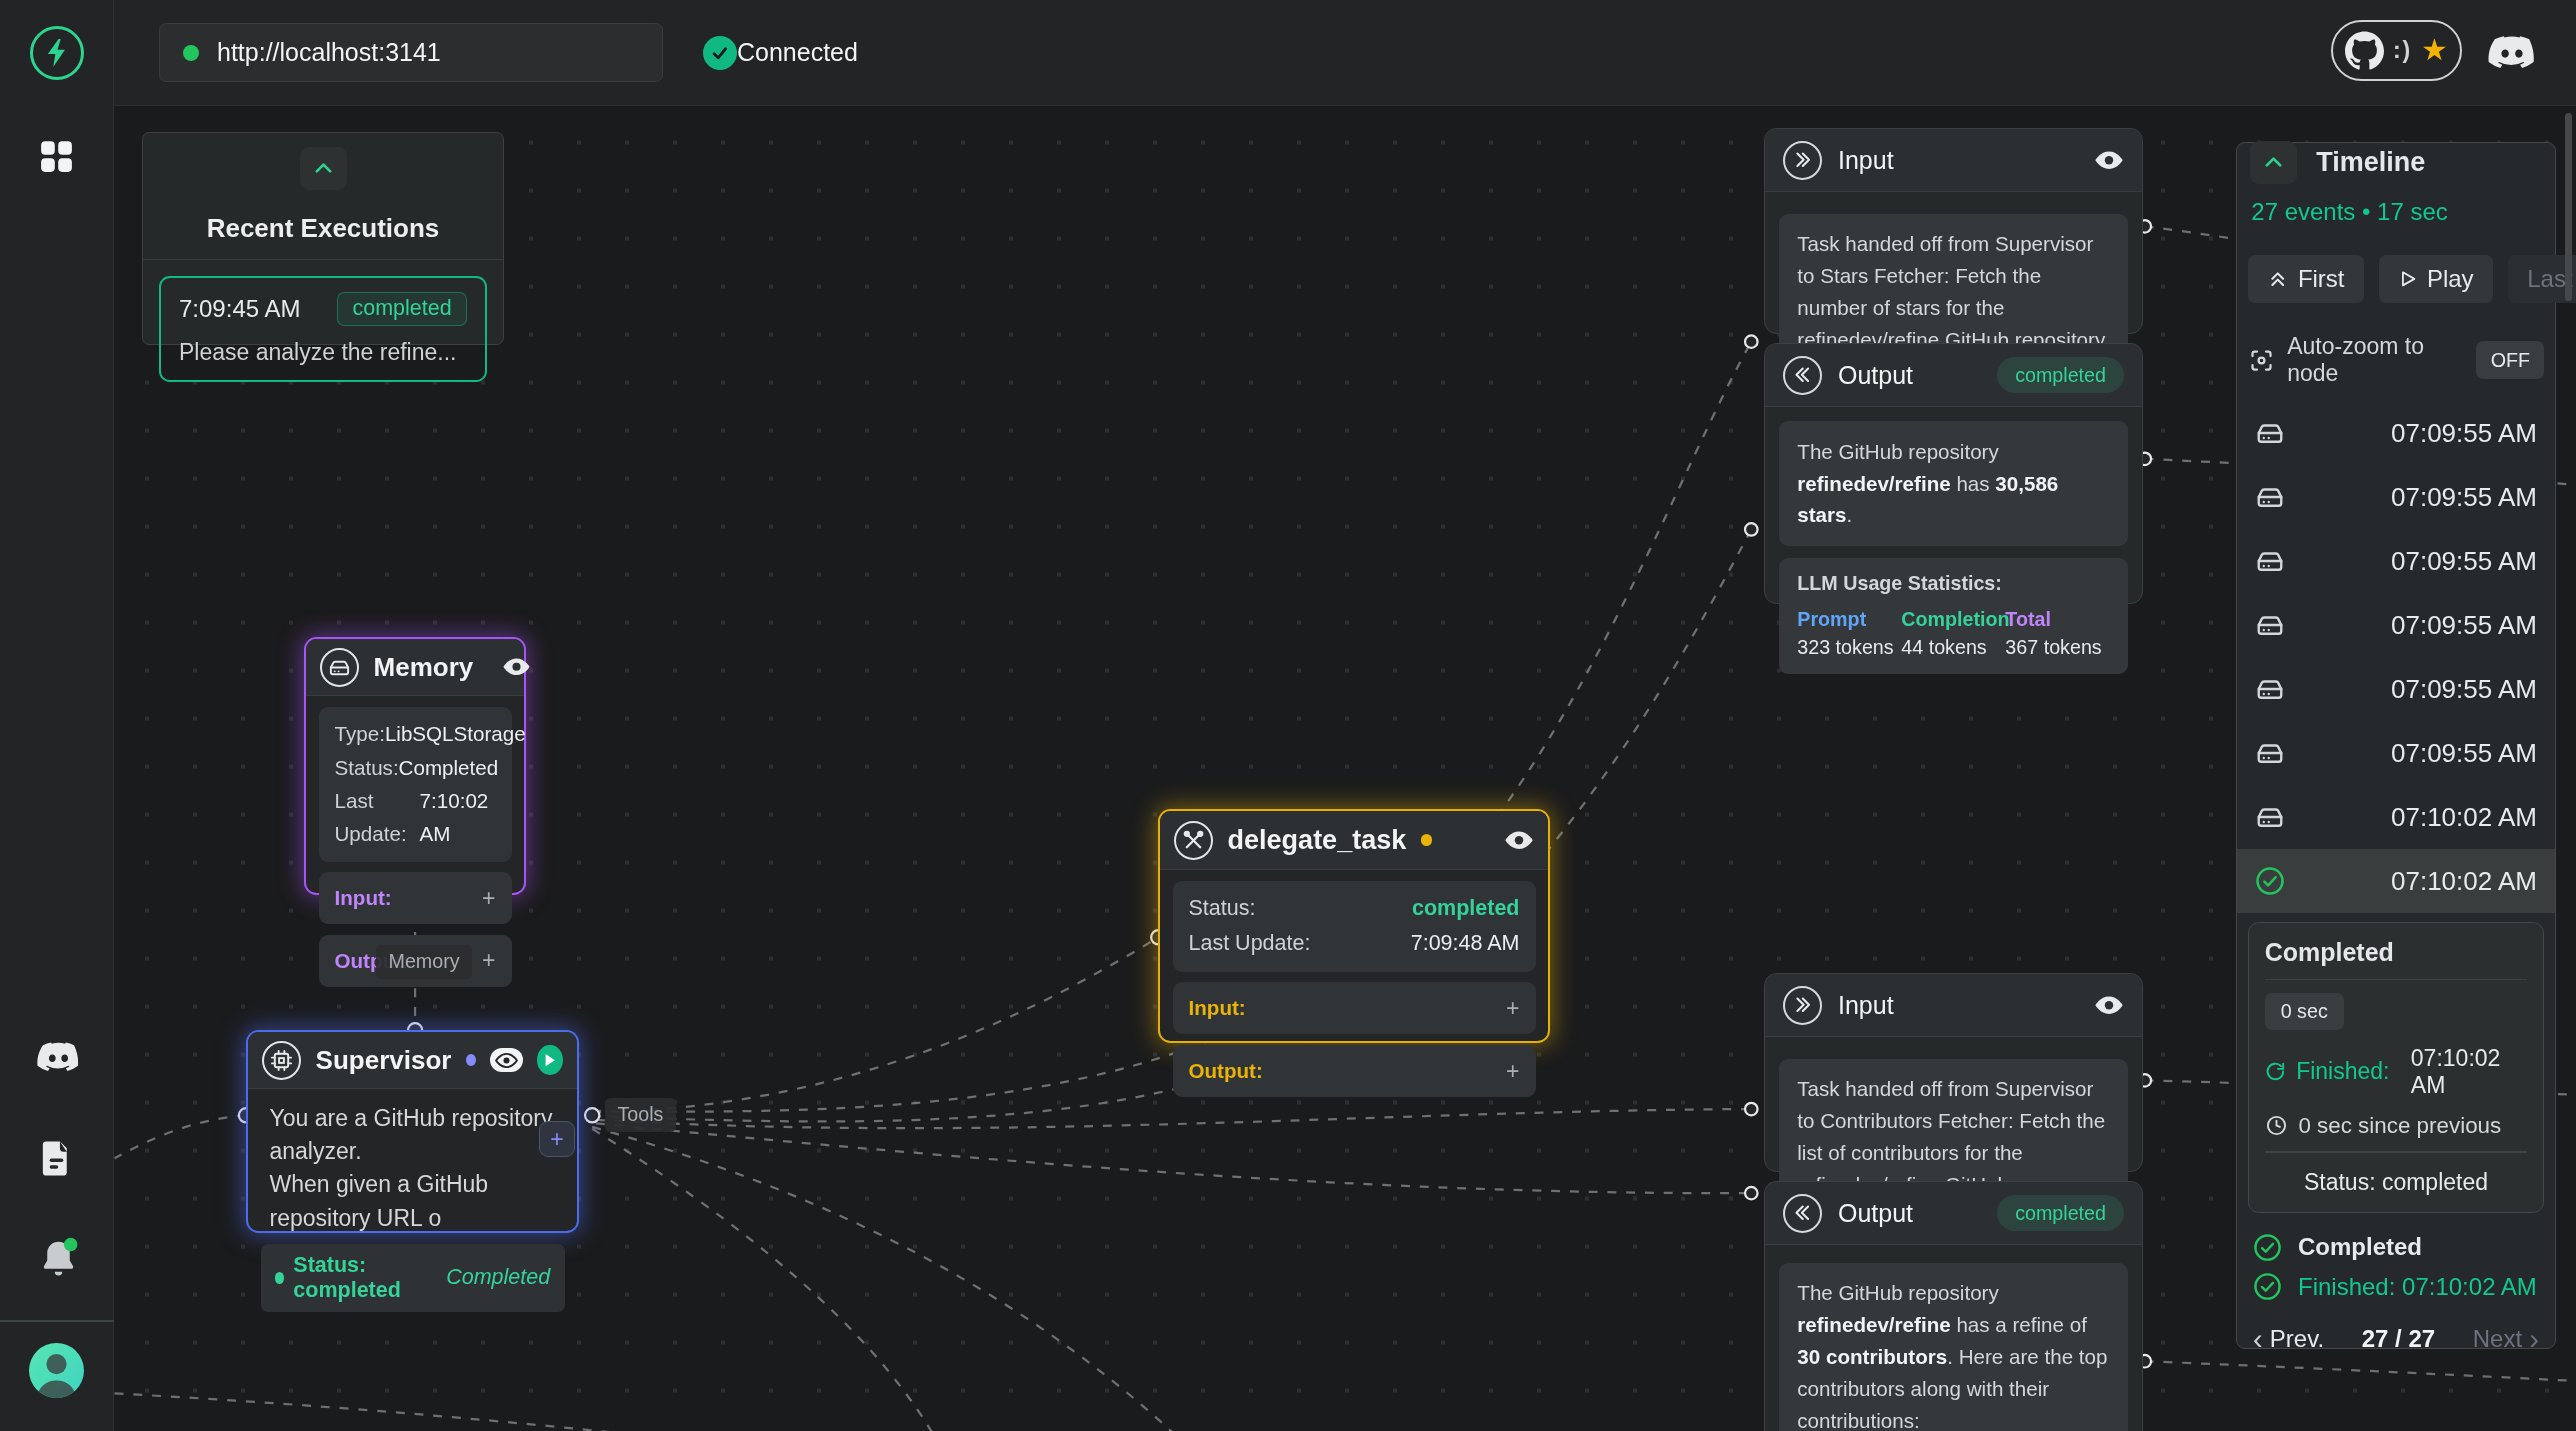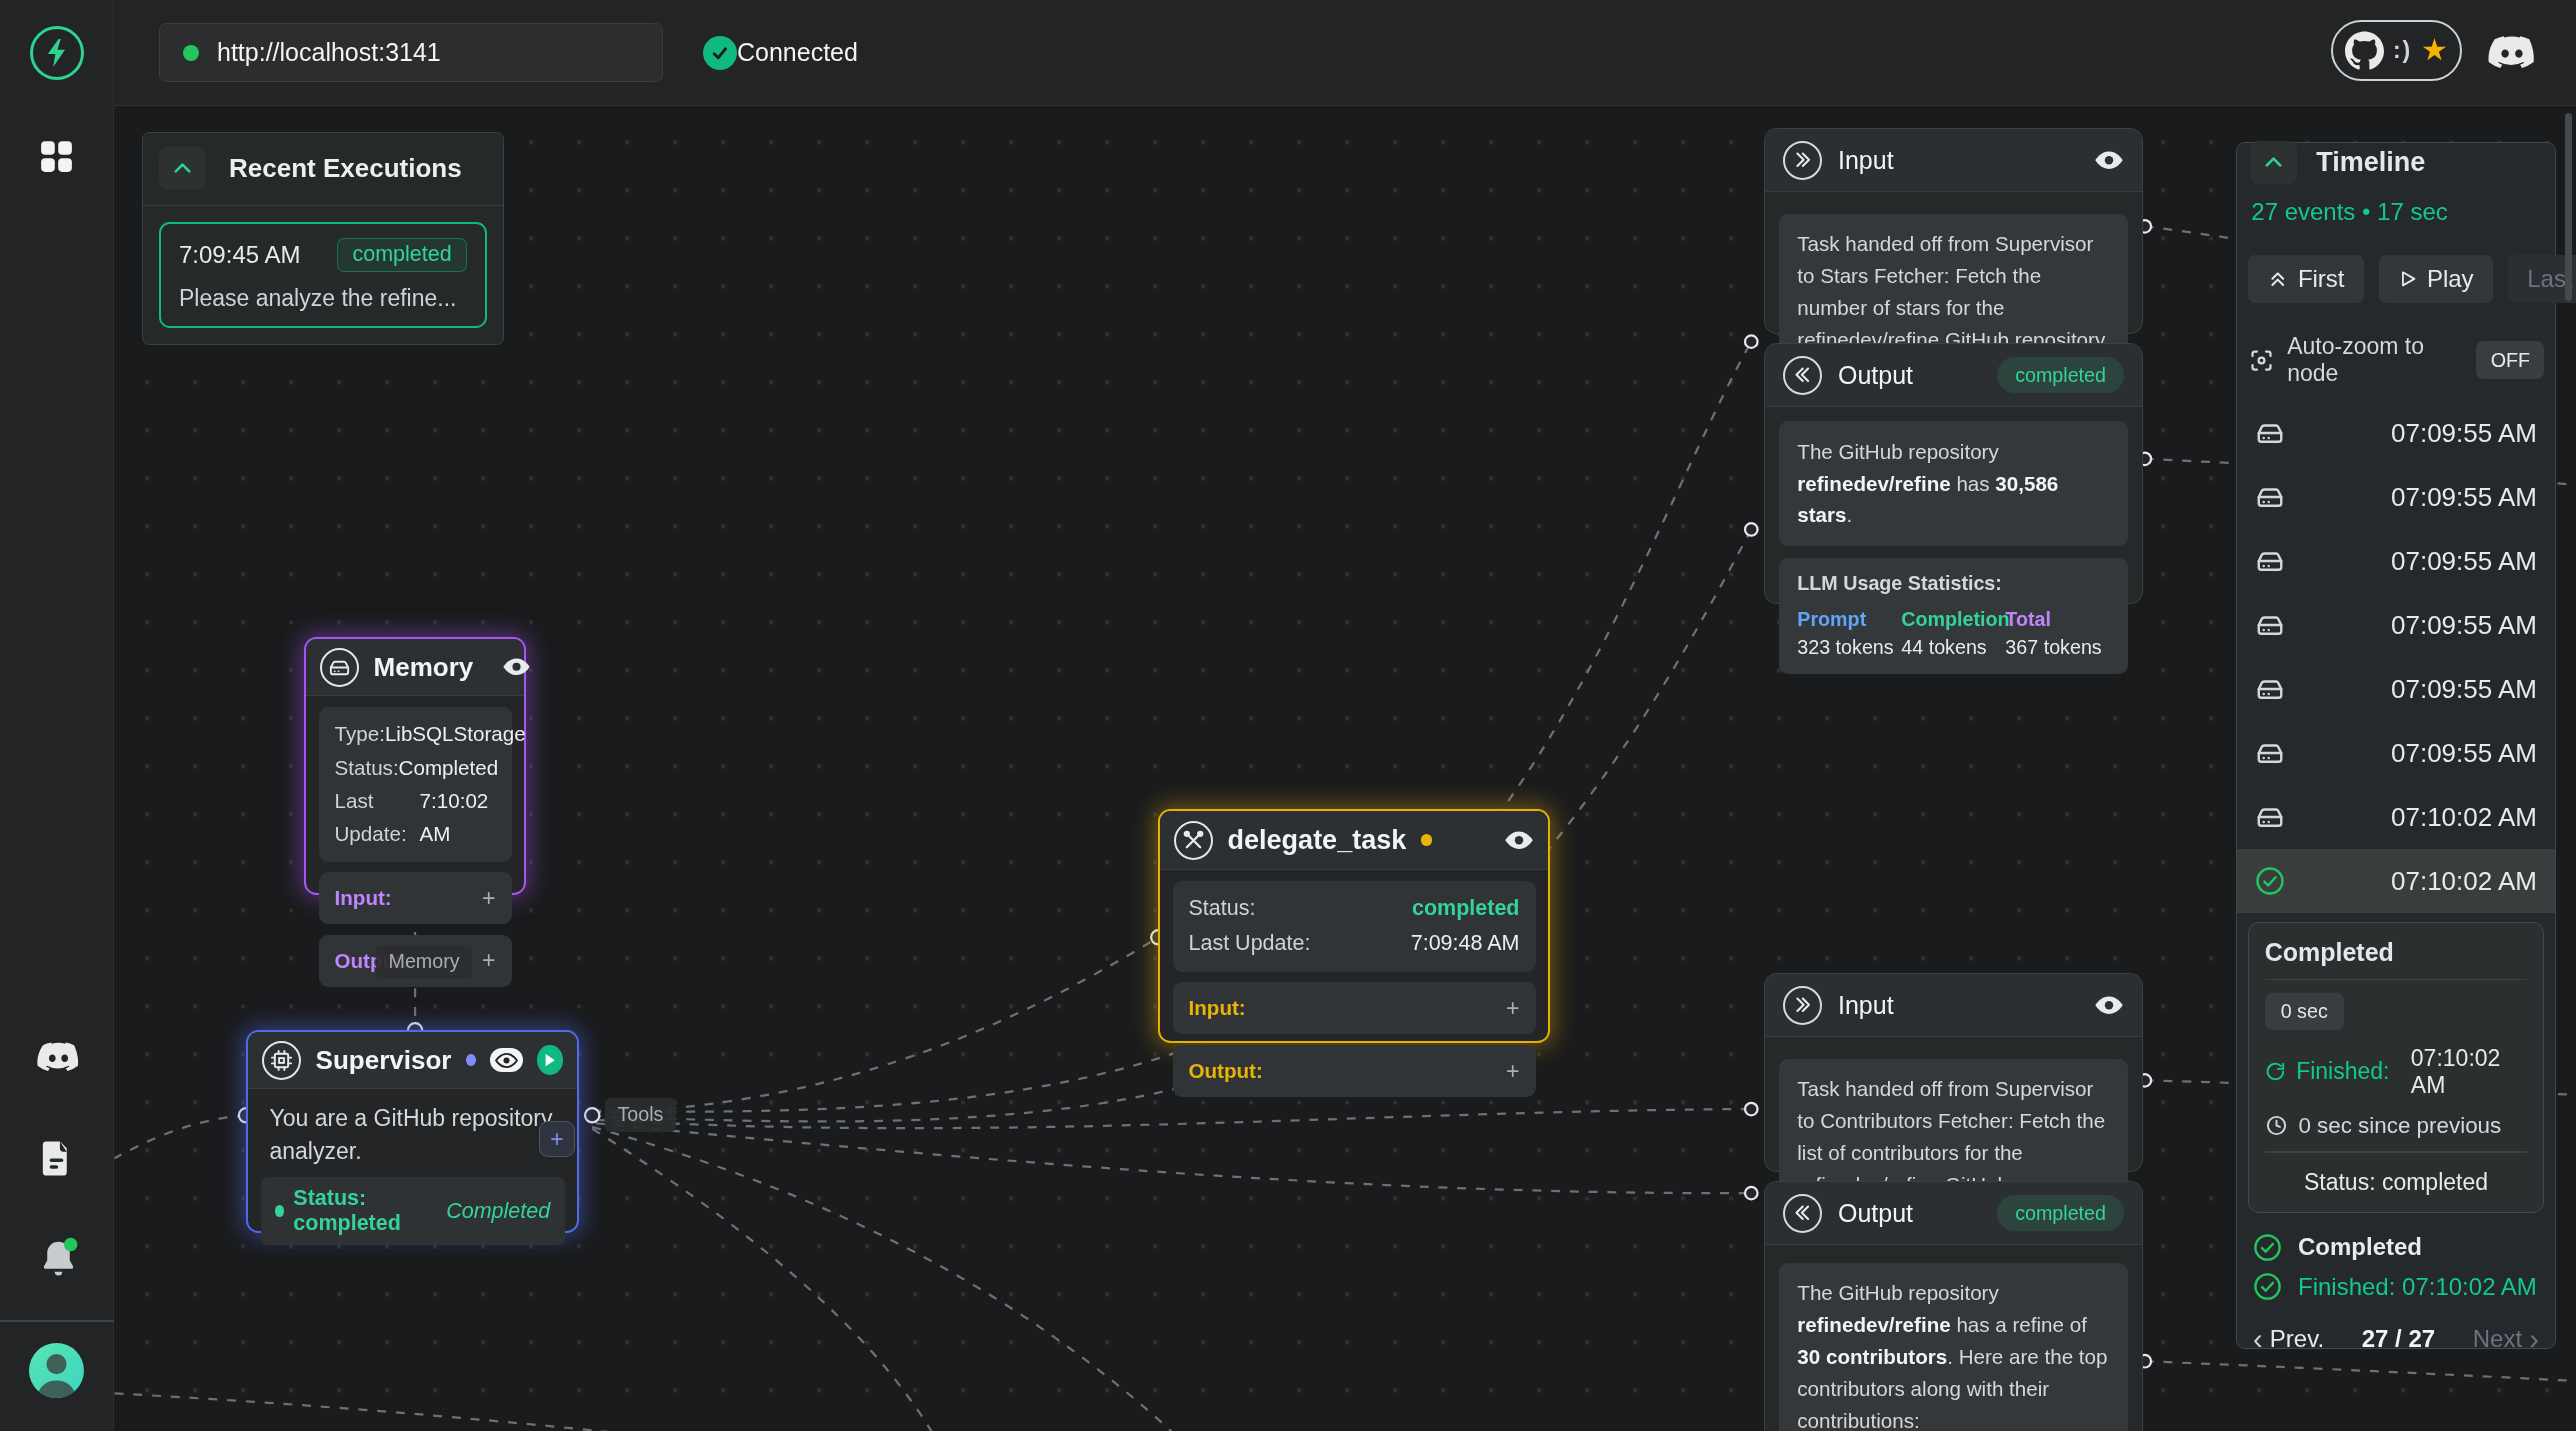--- a/index.html
+++ b/index.html
@@ -36,21 +36,21 @@
   .panel { background:#26292a; border:1.3px solid #3e4143; border-radius:9px; z-index:10; }
   .phead { display:flex; align-items:center; gap:16px; padding:0 18px; background:#2c2f31; border-bottom:1.3px solid #3a3d3f; border-radius:9px 9px 0 0; }
   .msgcard { background:#35383a; border-radius:9px; color:#d5d8da; font-size:20.6px; line-height:1.55; padding:14.3px 18px; }
   .showmore { color:#3b82f6; font-size:19.7px; text-align:right; }
   .pill-completed { background:rgba(52,211,153,.13); color:#34d399; font-size:19.7px; padding:6.3px 18px; border-radius:18px; }
   .circle-ic { width:39px; height:39px; border:2.2px solid #d7d9da; border-radius:50%; display:flex; align-items:center; justify-content:center; flex:none; }
   .htitle { font-size:25px; font-weight:normal; color:#f3f4f6; }
 
   
   #recent { left:142px; top:132px; width:362px; height:213px; border-radius:7.2px; }
-  #recent .rhead { display:flex; align-items:center; gap:23px; padding:14.3px 16px; border-bottom:1.3px solid #393c3e; }
+  #recent .rhead { display:flex; align-items:center; gap:23px; padding:14.3px 16px; border-bottom:1.3px solid #393c3e;flex-direction:column; }
   .sqbtn { width:47px; height:43px; background:#2e3132; border-radius:9px; display:flex; align-items:center; justify-content:center; }
   #recent .rtitle { font-size:26px; font-weight:bold; color:#eceeef; }
   .exec-card { margin:16px; border:2.2px solid #10b981; border-radius:10.7px; padding:14.3px 18px; }
   .exec-row { display:flex; align-items:center; justify-content:space-between; }
   .exec-time { font-size:24px; color:#e8eaec; }
   .exec-badge { border:1.8px solid rgba(16,185,129,.45); background:rgba(16,185,129,.10); color:#34d399; font-size:21.5px; padding:3.6px 14.3px; border-radius:7.2px; }
   .exec-prev { font-size:23px; color:#cfd3d6; margin-top:12.5px; }
 
   
   .node { border-radius:12.5px; background:#232527; z-index:11; }
@@ -341,20 +341,21 @@
           </svg>
       </span>
       <span class="playbtn">
         <svg class="icon" width="13.4" height="14.3" viewBox="0 0 12 14">
             <path d="M2 1l9 6-9 6z" fill="#ffffff"></path>
           </svg>
       </span>
     </div>
     <div class="sv-prompt">
       <div>You are a GitHub repository analyzer.</div>
+      <div>When given a GitHub repository URL o</div>
     </div>
     <div class="plusbtn">+</div>
     <div class="sv-status">
       <span class="l">
           <i></i>
           <span>Status: completed</span>
         </span>
       <span class="r">Completed</span>
     </div>
   </div>

